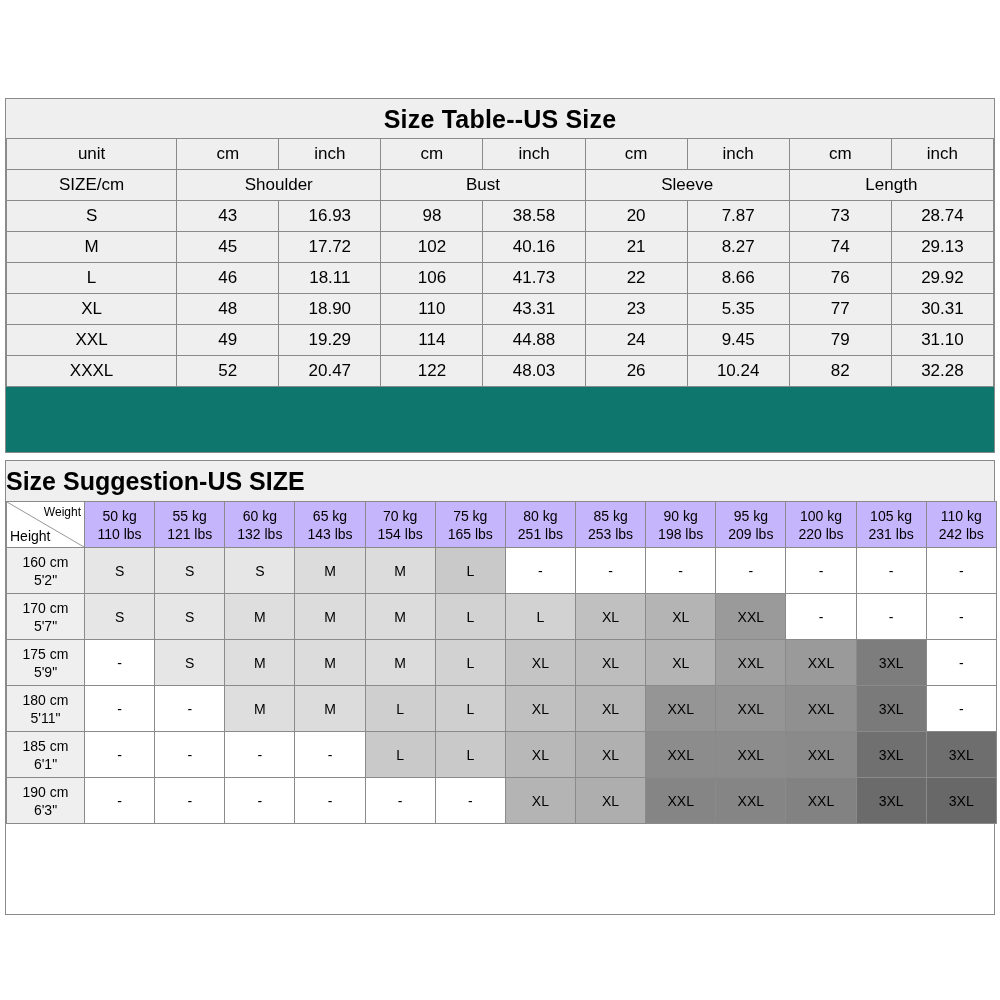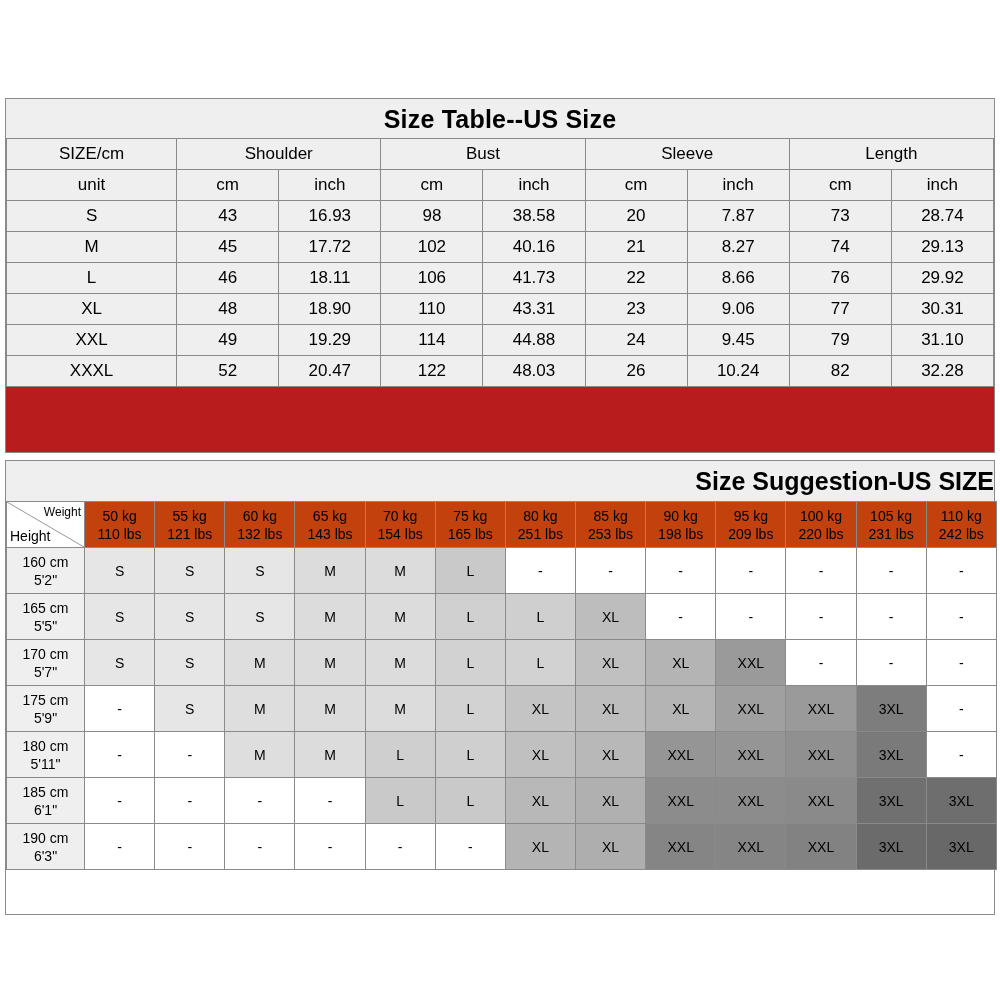--- a/index.html
+++ b/index.html
@@ -23,21 +23,21 @@
     position: absolute;
     border: 1px solid #8a8a8a;
     background: #ffffff;
     box-sizing: border-box;
   }
   #size-table-panel {
     left: 5px;
     top: 98px;
     width: 990px;
     height: 355px;
-    background: #b91c1c;
+    background: #0f766e;
   }
   .main-title {
     text-align: center;
     font-weight: bold;
     font-size: 25px;
     color: #000000;
     letter-spacing: 0.2px;
     padding: 6px 0 4px 0;
     background: #efefef;
   }
@@ -78,21 +78,21 @@
 
   
   #suggestion-panel {
     left: 5px;
     top: 460px;
     width: 990px;
     height: 455px;
     background: #ffffff;
   }
   #suggestion-title {
-    text-align: right;
+    text-align: left;
     font-weight: bold;
     font-size: 25px;
     color: #000000;
     padding: 6px 0 5px 0;
     background: #efefef;
   }
   table.sugg {
     width: 100%;
     border-collapse: collapse;
     table-layout: fixed;
@@ -103,21 +103,21 @@
     vertical-align: middle;
     font-size: 14px;
     color: #000;
     height: 45px;
     padding: 0;
     background: #ffffff;
     overflow: hidden;
     white-space: nowrap;
   }
   table.sugg td.hdr {
-    background: #c2410c;
+    background: #c4b5fd;
     font-size: 14px;
     line-height: 18px;
   }
   table.sugg td.rowhdr {
     background: #efefef;
     font-size: 14px;
     line-height: 18px;
     font-weight: normal;
   }
   .corner {
@@ -160,38 +160,38 @@
           <col style="width:102px">
         <col style="width:102px">
           <col style="width:102px">
         <col style="width:102px">
           <col style="width:102px">
         <col style="width:102px">
           <col style="width:102px">
       </colgroup>
       <tbody id="size-table-body">
           <tr>
-            <td>SIZE/cm</td>
-            <td colspan="2">Shoulder</td>
-            <td colspan="2">Bust</td>
-            <td colspan="2">Sleeve</td>
-            <td colspan="2">Length</td>
-          </tr>
-          <tr>
             <td class="sub">unit</td>
             <td class="sub">cm</td>
             <td class="sub">inch</td>
             <td class="sub">cm</td>
             <td class="sub">inch</td>
             <td class="sub">cm</td>
             <td class="sub">inch</td>
             <td class="sub">cm</td>
             <td class="sub">inch</td>
           </tr>
           <tr>
+            <td>SIZE/cm</td>
+            <td colspan="2">Shoulder</td>
+            <td colspan="2">Bust</td>
+            <td colspan="2">Sleeve</td>
+            <td colspan="2">Length</td>
+          </tr>
+          <tr>
             <td>S</td>
             <td>43</td>
             <td>16.93</td>
             <td>98</td>
             <td>38.58</td>
             <td>20</td>
             <td>7.87</td>
             <td>73</td>
             <td>28.74</td>
           </tr>
@@ -217,21 +217,21 @@
             <td>76</td>
             <td>29.92</td>
           </tr>
           <tr>
             <td>XL</td>
             <td>48</td>
             <td>18.90</td>
             <td>110</td>
             <td>43.31</td>
             <td>23</td>
-            <td>9.06</td>
+            <td>5.35</td>
             <td>77</td>
             <td>30.31</td>
           </tr>
           <tr>
             <td>XXL</td>
             <td>49</td>
             <td>19.29</td>
             <td>114</td>
             <td>44.88</td>
             <td>24</td>
@@ -350,39 +350,20 @@
             <td style="background: rgb(255, 255, 255);">-</td>
             <td style="background: rgb(255, 255, 255);">-</td>
             <td style="background: rgb(255, 255, 255);">-</td>
             <td style="background: rgb(255, 255, 255);">-</td>
             <td style="background: rgb(255, 255, 255);">-</td>
             <td style="background: rgb(255, 255, 255);">-</td>
             <td style="background: rgb(255, 255, 255);">-</td>
           </tr>
           <tr>
             <td class="rowhdr">
-              <span class="cellline">165 cm</span>
-              <span class="cellline">5'5"</span>
-            </td>
-            <td style="background: rgb(230, 230, 230);">S</td>
-            <td style="background: rgb(230, 230, 230);">S</td>
-            <td style="background: rgb(230, 230, 230);">S</td>
-            <td style="background: rgb(220, 220, 220);">M</td>
-            <td style="background: rgb(220, 220, 220);">M</td>
-            <td style="background: rgb(208, 208, 208);">L</td>
-            <td style="background: rgb(207, 207, 207);">L</td>
-            <td style="background: rgb(189, 189, 189);">XL</td>
-            <td style="background: rgb(255, 255, 255);">-</td>
-            <td style="background: rgb(255, 255, 255);">-</td>
-            <td style="background: rgb(255, 255, 255);">-</td>
-            <td style="background: rgb(255, 255, 255);">-</td>
-            <td style="background: rgb(255, 255, 255);">-</td>
-          </tr>
-          <tr>
-            <td class="rowhdr">
               <span class="cellline">170 cm</span>
               <span class="cellline">5'7"</span>
             </td>
             <td style="background: rgb(230, 230, 230);">S</td>
             <td style="background: rgb(230, 230, 230);">S</td>
             <td style="background: rgb(222, 222, 222);">M</td>
             <td style="background: rgb(220, 220, 220);">M</td>
             <td style="background: rgb(220, 220, 220);">M</td>
             <td style="background: rgb(210, 210, 210);">L</td>
             <td style="background: rgb(210, 210, 210);">L</td>

